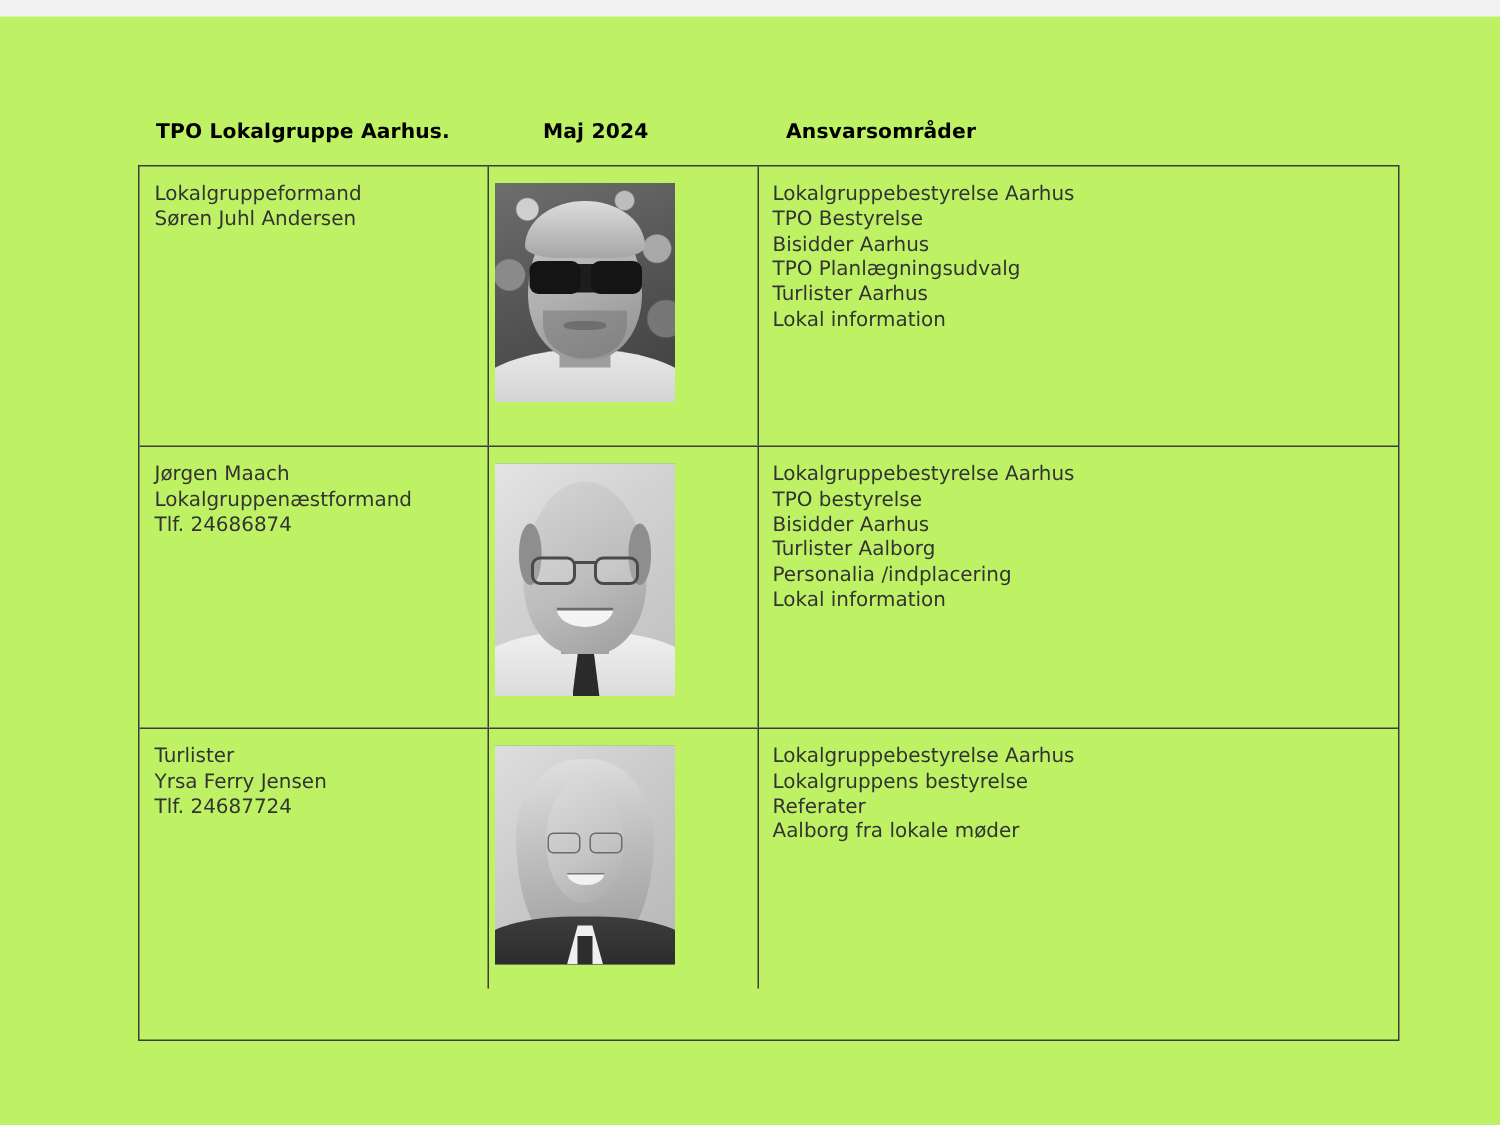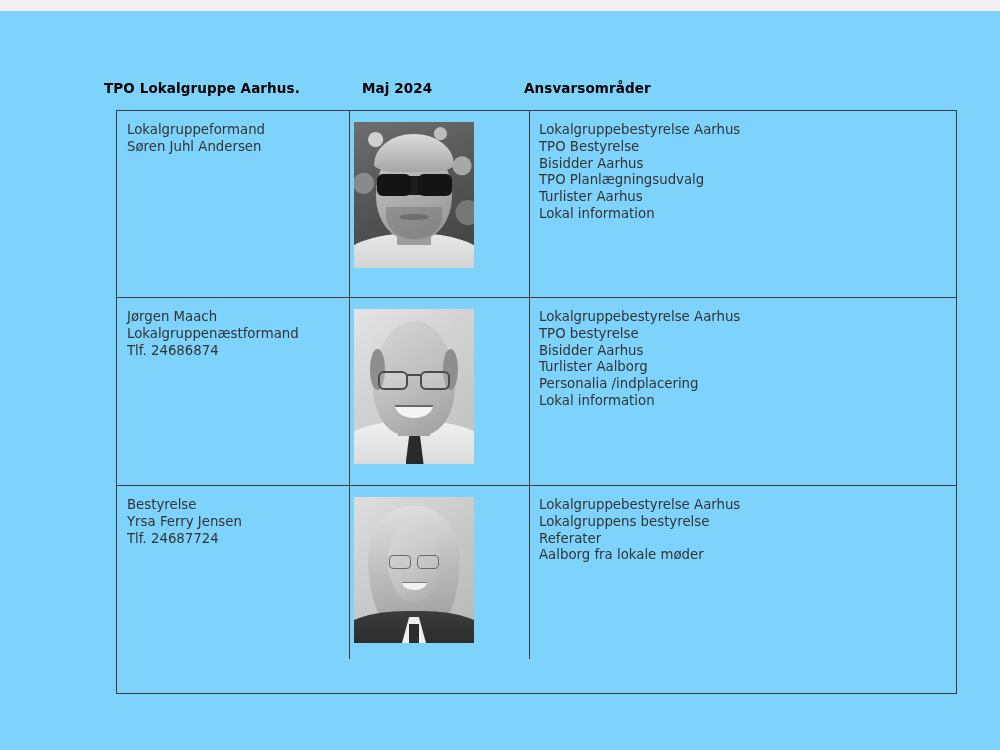--- a/index.html
+++ b/index.html
@@ -19,21 +19,21 @@
     top: 0; left: 0;
     width: 1000px;
     height: 11px;
     background: #f1f1f2;
   }
   #page {
     position: absolute;
     top: 11px; left: 0;
     width: 1000px;
     height: 739px;
-    background: #7dd3fc;
+    background: #bef264;
   }
 
   
   #doc-header {
     position: absolute;
     top: 69px;
     left: 104px;
     width: 842px;
     height: 24px;
   }
@@ -47,21 +47,21 @@
     letter-spacing: 0.1px;
   }
   #hdr-title   { left: 0px; }
   #hdr-date    { left: 258px; }
   #hdr-resp    { left: 420px; }
 
   
   #people-table {
     position: absolute;
     top: 99px;
-    left: 116px;
+    left: 92px;
     width: 841px;
     height: 584px;
     border: 1.3px solid #3d3d3d;
     box-sizing: border-box;
   }
   .trow {
     position: absolute;
     left: 0;
     width: 100%;
     box-sizing: border-box;
@@ -388,21 +388,21 @@
         <div class="tline">TPO bestyrelse</div>
         <div class="tline">Bisidder Aarhus</div>
         <div class="tline">Turlister Aalborg</div>
         <div class="tline">Personalia /indplacering</div>
         <div class="tline">Lokal information</div>
       </div>
     </div>
 
     <div class="trow" id="row-2">
       <div class="cell-person">
-        <div class="tline">Bestyrelse</div>
+        <div class="tline">Turlister</div>
         <div class="tline">Yrsa Ferry Jensen</div>
         <div class="tline">Tlf. 24687724</div>
       </div>
       <div class="cell-photo">
         <div class="photo-frame" id="photo-2">
           <div class="p2-bg"></div>
           <div class="p2-hair"></div>
           <div class="p2-jacket"></div>
           <div class="p2-blouse"></div>
           <div class="p2-tie"></div>

